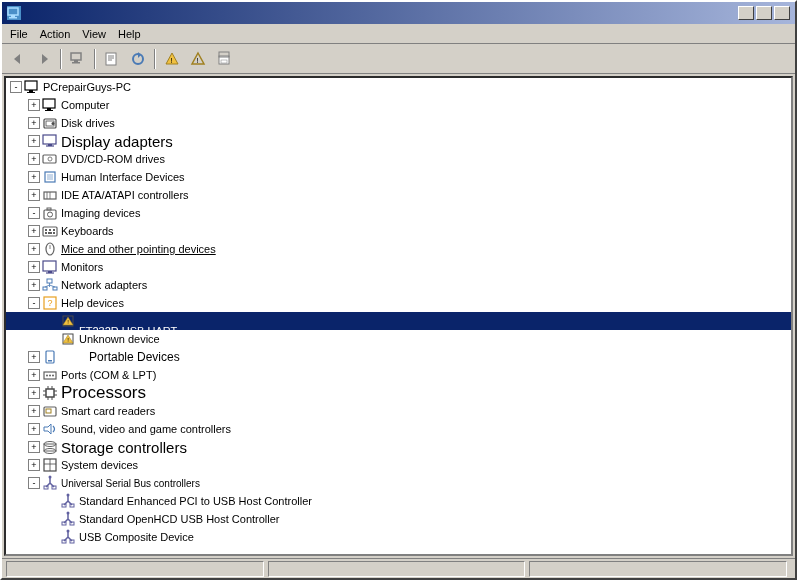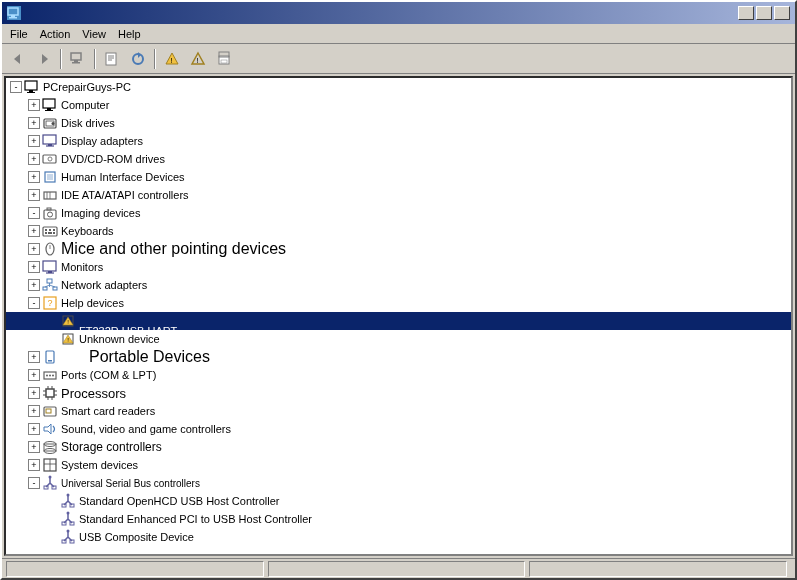--- a/index.html
+++ b/index.html
@@ -332,21 +332,21 @@
   </div>
         <div class="tree-item" style="padding-left: 22px;">
     <span class="expander">+</span>
     <span class="node-icon">
             <svg width="16" height="16" viewBox="0 0 16 16">
               <rect x="1" y="2" width="13" height="9" fill="none" stroke="#4a4a8a" stroke-width="1.2"></rect>
               <rect x="6" y="11" width="4" height="2" fill="#4a4a8a"></rect>
               <line x1="4" y1="13" x2="12" y2="13" stroke="#4a4a8a" stroke-width="1.2"></line>
             </svg>
           </span>
-    <span style="font-size:11px;text-align:center;">Display adapters</span>
+    <span style="font-size:15px;text-align:center;">Display adapters</span>
   </div>
         <div class="tree-item" style="padding-left: 22px;">
     <span class="expander">+</span>
     <span class="node-icon">
             <svg width="16" height="16" viewBox="0 0 16 16">
               <rect x="1" y="4" width="13" height="8" rx="1" fill="none" stroke="#606060" stroke-width="1.2"></rect>
               <circle cx="8" cy="8" r="2" fill="none" stroke="#606060" stroke-width="0.8"></circle>
             </svg>
           </span>
     <span style="font-size:11px;">DVD/CD-ROM drives</span>
@@ -399,21 +399,21 @@
     <span style="font-size:11px;">Keyboards</span>
   </div>
         <div class="tree-item" style="padding-left: 22px;">
     <span class="expander">+</span>
     <span class="node-icon">
             <svg width="16" height="16" viewBox="0 0 16 16">
               <ellipse cx="8" cy="8" rx="4" ry="6" fill="none" stroke="#606060" stroke-width="1.2"></ellipse>
               <line x1="8" y1="4" x2="8" y2="8" stroke="#606060" stroke-width="0.8"></line>
             </svg>
           </span>
-    <span style="font-size:16px;">Mice and other pointing devices</span>
+    <span style="font-size:11px;text-decoration:underline;">Mice and other pointing devices</span>
   </div>
         <div class="tree-item" style="padding-left: 22px;">
     <span class="expander">+</span>
     <span class="node-icon">
             <svg width="16" height="16" viewBox="0 0 16 16">
               <rect x="1" y="2" width="13" height="10" fill="none" stroke="#4a4a8a" stroke-width="1.2"></rect>
               <rect x="6" y="12" width="4" height="2" fill="#4a4a8a"></rect>
               <line x1="4" y1="14" x2="12" y2="14" stroke="#4a4a8a" stroke-width="1.2"></line>
             </svg>
           </span>
@@ -466,21 +466,21 @@
     <span style="font-size:11px;">Unknown device</span>
   </div>
         <div class="tree-item" style="padding-left: 22px;">
     <span class="expander">+</span>
     <span class="node-icon">
             <svg width="16" height="16" viewBox="0 0 16 16">
               <rect x="4" y="2" width="8" height="12" rx="1" fill="none" stroke="#4a7ab5" stroke-width="1.2"></rect>
               <rect x="6" y="11" width="4" height="1.5" fill="#4a7ab5"></rect>
             </svg>
           </span>
-    <span style="font-size:16px;padding-left:28px;">Portable Devices</span>
+    <span style="font-size:12px;padding-left:28px;">Portable Devices</span>
   </div>
         <div class="tree-item" style="padding-left: 22px;">
     <span class="expander">+</span>
     <span class="node-icon">
             <svg width="16" height="16" viewBox="0 0 16 16">
               <rect x="2" y="5" width="12" height="7" fill="none" stroke="#606060" stroke-width="1.2"></rect>
               <circle cx="5" cy="8.5" r="1" fill="#606060"></circle>
               <circle cx="8" cy="8.5" r="1" fill="#606060"></circle>
               <circle cx="11" cy="8.5" r="1" fill="#606060"></circle>
             </svg>
@@ -495,21 +495,21 @@
               <line x1="6" y1="1" x2="6" y2="4" stroke="#4a4a4a" stroke-width="1"></line>
               <line x1="10" y1="1" x2="10" y2="4" stroke="#4a4a4a" stroke-width="1"></line>
               <line x1="6" y1="12" x2="6" y2="15" stroke="#4a4a4a" stroke-width="1"></line>
               <line x1="10" y1="12" x2="10" y2="15" stroke="#4a4a4a" stroke-width="1"></line>
               <line x1="1" y1="6" x2="4" y2="6" stroke="#4a4a4a" stroke-width="1"></line>
               <line x1="1" y1="10" x2="4" y2="10" stroke="#4a4a4a" stroke-width="1"></line>
               <line x1="12" y1="6" x2="15" y2="6" stroke="#4a4a4a" stroke-width="1"></line>
               <line x1="12" y1="10" x2="15" y2="10" stroke="#4a4a4a" stroke-width="1"></line>
             </svg>
           </span>
-    <span style="font-size:13px;">Processors</span>
+    <span style="font-size:17px;">Processors</span>
   </div>
         <div class="tree-item" style="padding-left: 22px;">
     <span class="expander">+</span>
     <span class="node-icon">
             <svg width="16" height="16" viewBox="0 0 16 16">
               <rect x="2" y="4" width="12" height="9" rx="1" fill="none" stroke="#606060" stroke-width="1.2"></rect>
               <rect x="4" y="6" width="5" height="4" fill="none" stroke="#a08020" stroke-width="1"></rect>
             </svg>
           </span>
     <span style="font-size:11px;">Smart card readers</span>
@@ -526,21 +526,21 @@
   </div>
         <div class="tree-item" style="padding-left: 22px;">
     <span class="expander">+</span>
     <span class="node-icon">
             <svg width="16" height="16" viewBox="0 0 16 16">
               <ellipse cx="8" cy="5" rx="6" ry="2.5" fill="none" stroke="#606060" stroke-width="1"></ellipse>
               <rect x="2" y="5" width="12" height="7" fill="none" stroke="#606060" stroke-width="1"></rect>
               <ellipse cx="8" cy="12" rx="6" ry="2.5" fill="none" stroke="#606060" stroke-width="1"></ellipse>
             </svg>
           </span>
-    <span style="font-size:12px;">Storage controllers</span>
+    <span style="font-size:15px;">Storage controllers</span>
   </div>
         <div class="tree-item" style="padding-left: 22px;">
     <span class="expander">+</span>
     <span class="node-icon">
             <svg width="16" height="16" viewBox="0 0 16 16">
               <rect x="2" y="2" width="12" height="12" fill="none" stroke="#4a4a4a" stroke-width="1.2"></rect>
               <line x1="2" y1="7" x2="14" y2="7" stroke="#4a4a4a" stroke-width="0.8"></line>
               <line x1="8" y1="2" x2="8" y2="14" stroke="#4a4a4a" stroke-width="0.8"></line>
             </svg>
           </span>
@@ -561,33 +561,33 @@
         <div class="tree-item" style="padding-left: 40px;">
     <span class="expander no-border">&nbsp;</span>
     <span class="node-icon">
             <svg width="16" height="16" viewBox="0 0 16 16">
               <path d="M8 2 L8 8 M8 8 L4 12 M8 8 L12 12" fill="none" stroke="#6060a0" stroke-width="1.5"></path>
               <circle cx="8" cy="2" r="1.5" fill="#6060a0"></circle>
               <rect x="2" y="11" width="4" height="3" fill="none" stroke="#6060a0" stroke-width="1"></rect>
               <rect x="10" y="11" width="4" height="3" fill="none" stroke="#6060a0" stroke-width="1"></rect>
             </svg>
           </span>
-    <span style="font-size:11px;">Standard OpenHCD USB Host Controller</span>
+    <span style="font-size:11px;">Standard Enhanced PCI to USB Host Controller</span>
   </div>
         <div class="tree-item" style="padding-left: 40px;">
     <span class="expander no-border">&nbsp;</span>
     <span class="node-icon">
             <svg width="16" height="16" viewBox="0 0 16 16">
               <path d="M8 2 L8 8 M8 8 L4 12 M8 8 L12 12" fill="none" stroke="#6060a0" stroke-width="1.5"></path>
               <circle cx="8" cy="2" r="1.5" fill="#6060a0"></circle>
               <rect x="2" y="11" width="4" height="3" fill="none" stroke="#6060a0" stroke-width="1"></rect>
               <rect x="10" y="11" width="4" height="3" fill="none" stroke="#6060a0" stroke-width="1"></rect>
             </svg>
           </span>
-    <span style="font-size:11px;">Standard Enhanced PCI to USB Host Controller</span>
+    <span style="font-size:11px;">Standard OpenHCD USB Host Controller</span>
   </div>
         <div class="tree-item" style="padding-left: 40px;">
     <span class="expander no-border">&nbsp;</span>
     <span class="node-icon">
             <svg width="16" height="16" viewBox="0 0 16 16">
               <path d="M8 2 L8 8 M8 8 L4 12 M8 8 L12 12" fill="none" stroke="#6060a0" stroke-width="1.5"></path>
               <circle cx="8" cy="2" r="1.5" fill="#6060a0"></circle>
               <rect x="2" y="11" width="4" height="3" fill="none" stroke="#6060a0" stroke-width="1"></rect>
               <rect x="10" y="11" width="4" height="3" fill="none" stroke="#6060a0" stroke-width="1"></rect>
             </svg>

